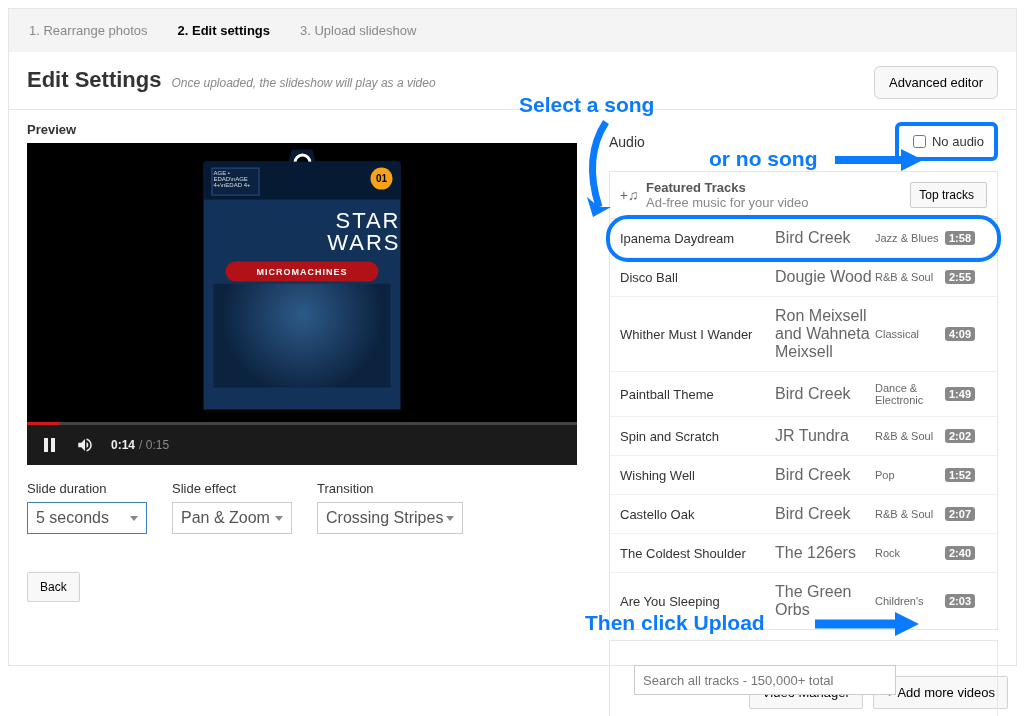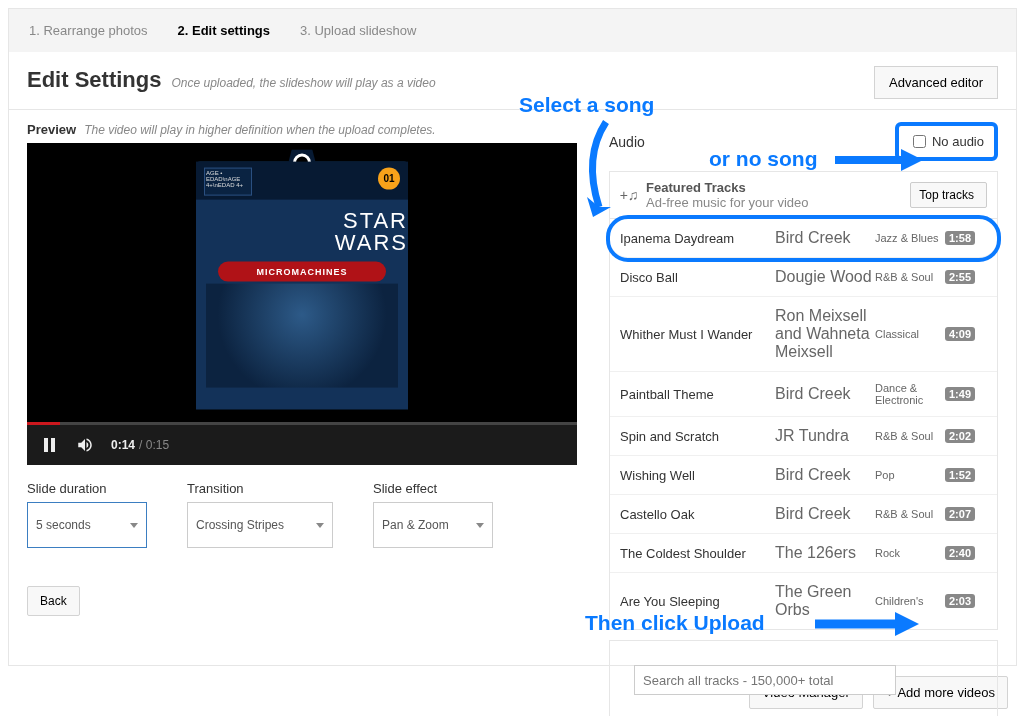--- a/index.html
+++ b/index.html
@@ -4,50 +4,50 @@
 <style>
 html,body{margin:0;padding:0;font-family:Arial,Helvetica,sans-serif;background:#fff;color:#333;font-size:13px}
 .container{width:1025px;height:716px;box-sizing:border-box;padding:8px;position:relative}
 .panel{border:1px solid #e6e6e6;background:#fff;position:relative}
 .main-panel{height:656px}
 .steps{background:#f4f4f4;padding:14px 20px;display:flex;gap:30px;color:#888;font-size:13px}
 .step.active{color:#000;font-weight:bold}
 .title-row{display:flex;align-items:baseline;padding:14px 18px 10px;border-bottom:1px solid #e6e6e6}
 .title-row h1{font-size:22px;margin:0 10px 0 0;font-weight:bold}
 .hint{color:#888;font-size:12px;font-style:italic}
-.adv-btn{margin-left:auto;padding:8px 14px;border:1px solid #d3d3d3;background:#f8f8f8;border-radius:0;font-size:13px;cursor:pointer}
+.adv-btn{margin-left:auto;padding:8px 14px;border:1px solid #d3d3d3;background:#f8f8f8;border-radius:6px;font-size:13px;cursor:pointer}
 .content{display:flex;padding:12px 18px 0}
 .left-col{width:560px;flex-shrink:0}
 .right-col{flex:1;margin-left:22px}
 .preview-header{display:flex;align-items:baseline;margin-bottom:6px}
 .preview-header b{font-size:13px;font-weight:bold;margin-right:8px}
 .video-box{width:550px;height:322px;background:#000;position:relative;overflow:hidden}
-.photo{position:absolute;left:50%;top:48%;transform:translate(-50%,-55%);width:212px;height:248px;background:#133259;border-radius:4px 4px 0 0;box-shadow:0 4px 16px rgba(0,0,0,0.5)}
+.photo{position:absolute;left:50%;top:48%;transform:translate(-50%,-55%);width:197px;height:248px;background:#133259;border-radius:4px 4px 0 0;box-shadow:0 4px 16px rgba(0,0,0,0.5)}
 .photo-top{position:absolute;top:0;left:0;right:0;height:38px;background:#071a33}
 .badge-circ{position:absolute;top:6px;right:8px;width:22px;height:22px;border-radius:50%;background:#f8a21a;color:#000;font-size:10px;font-weight:bold;display:flex;align-items:center;justify-content:center}
 .age-box{position:absolute;top:6px;left:8px;width:44px;height:24px;background:#0a2342;border:1px solid #2a4f80;font-size:6px;color:#ddd;padding:1px;line-height:1}
 .hanger{position:absolute;top:-12px;left:50%;transform:translateX(-50%);width:34px;height:26px;background:#071a33;clip-path:polygon(0 100%,20% 0,80% 0,100% 100%)}
 .hanger:after{content:"";position:absolute;top:4px;left:50%;transform:translateX(-50%);width:12px;height:12px;border:3px solid #fff;border-radius:50%;background:#000}
 .logo-area{position:absolute;top:46px;left:0;right:0;text-align:right;color:#fff;font-family:Impact,sans-serif;letter-spacing:2px}
 .logo-star{font-size:22px}
 .logo-wars{font-size:22px;margin-top:-4px}
 .micro-band{position:absolute;top:100px;left:22px;right:22px;height:20px;background:#b01217;border-radius:10px;display:flex;align-items:center;justify-content:center;color:#fff;font-size:9px;font-weight:bold;letter-spacing:1px}
 .ship-area{position:absolute;top:122px;left:10px;right:10px;bottom:22px;background:radial-gradient(circle at 50% 30%,#2d5a88 0%,#0c2340 70%)}
 .progress-red{position:absolute;bottom:40px;left:0;right:0;height:3px;background:#444}
 .progress-red .bar{height:100%;width:6%;background:#cc181e}
 .controls{position:absolute;bottom:0;left:0;right:0;height:40px;background:#1b1b1b;display:flex;align-items:center;padding:0 12px;color:#eee;font-size:12px}
 .ctrl-btn{width:20px;height:20px;margin-right:16px;display:flex;align-items:center;justify-content:center;cursor:pointer}
 .pause-icon{display:flex;gap:3px}
 .pause-icon span{width:4px;height:14px;background:#eee}
 .vol-icon svg{fill:#eee}
 .time-cur{font-weight:bold}
 .time-dur{color:#888;margin-left:4px}
-.options-row{display:flex;gap:40px;margin-top:16px}
+.options-row{display:flex;gap:25px;margin-top:16px}
 .option-block label{display:block;font-size:13px;color:#333;margin-bottom:6px}
-.dropdown{border:1px solid #3b7ec1;background:#fff;height:28px;width:102px;display:flex;align-items:center;padding:8px 8px;font-size:12px;color:#555;cursor:pointer;position:relative}
+.dropdown{border:1px solid #3b7ec1;background:#fff;height:28px;width:102px;display:flex;align-items:center;padding:1px 8px;font-size:16px;color:#555;cursor:pointer;position:relative}
 .dropdown.gray{border-color:#ccc}
 .dropdown .chev{position:absolute;right:8px;width:0;height:0;border-left:4px solid transparent;border-right:4px solid transparent;border-top:5px solid #888}
 .dropdown.wide{width:128px}
 .back-btn{margin:38px 0 0 0;padding:7px 12px;border:1px solid #d3d3d3;background:#f8f8f8;border-radius:2px;font-size:12px;cursor:pointer}
 .audio-header{display:flex;align-items:center;margin-bottom:10px}
 .audio-title{font-size:14px;color:#333}
 .no-audio-box{margin-left:auto;display:flex;align-items:center;padding:6px 10px;border:4px solid #0a7aff;border-radius:6px}
 .no-audio-box input{margin-right:6px}
 .featured-row{border:1px solid #e6e6e6;padding:8px 10px;display:flex;align-items:center}
 .add-music-icon{width:18px;height:18px;margin-right:8px;color:#666;display:flex;align-items:center;justify-content:center;font-size:14px}
@@ -88,21 +88,20 @@
     <h1>Edit Settings</h1>
     <span class="hint">Once uploaded, the slideshow will play as a video</span>
     <button class="adv-btn">Advanced editor</button>
   </div>
 
   <div class="content">
 
     <div class="left-col">
       <div class="preview-header">
         <b>Preview</b>
-        <span class="hint">The video will play in higher definition when the upload completes.</span>
       </div>
 
       <div class="video-box">
         <div class="photo">
           <div class="hanger"></div>
           <div class="photo-top">
             <div class="age-box">AGE • EDAD\nAGE 4+\nEDAD 4+</div>
             <div class="badge-circ">01</div>
           </div>
           <div class="logo-area">
@@ -134,30 +133,30 @@
 
       <div class="options-row">
         <div class="option-block">
           <label>Slide duration</label>
           <div class="dropdown">
             <span>5 seconds</span>
                 <span class="chev"></span>
           </div>
         </div>
         <div class="option-block">
+          <label>Slide effect</label>
+          <div class="dropdown gray">
+            <span>Pan &amp; Zoom</span>
+                <span class="chev"></span>
+          </div>
+        </div>
+        <div class="option-block">
           <label>Transition</label>
           <div class="dropdown gray wide">
             <span>Crossing Stripes</span>
-                <span class="chev"></span>
-          </div>
-        </div>
-        <div class="option-block">
-          <label>Slide effect</label>
-          <div class="dropdown gray">
-            <span>Pan &amp; Zoom</span>
                 <span class="chev"></span>
           </div>
         </div>
       </div>
 
       <button class="back-btn">Back</button>
     </div>
 
     <div class="right-col">
       <div class="audio-header">

